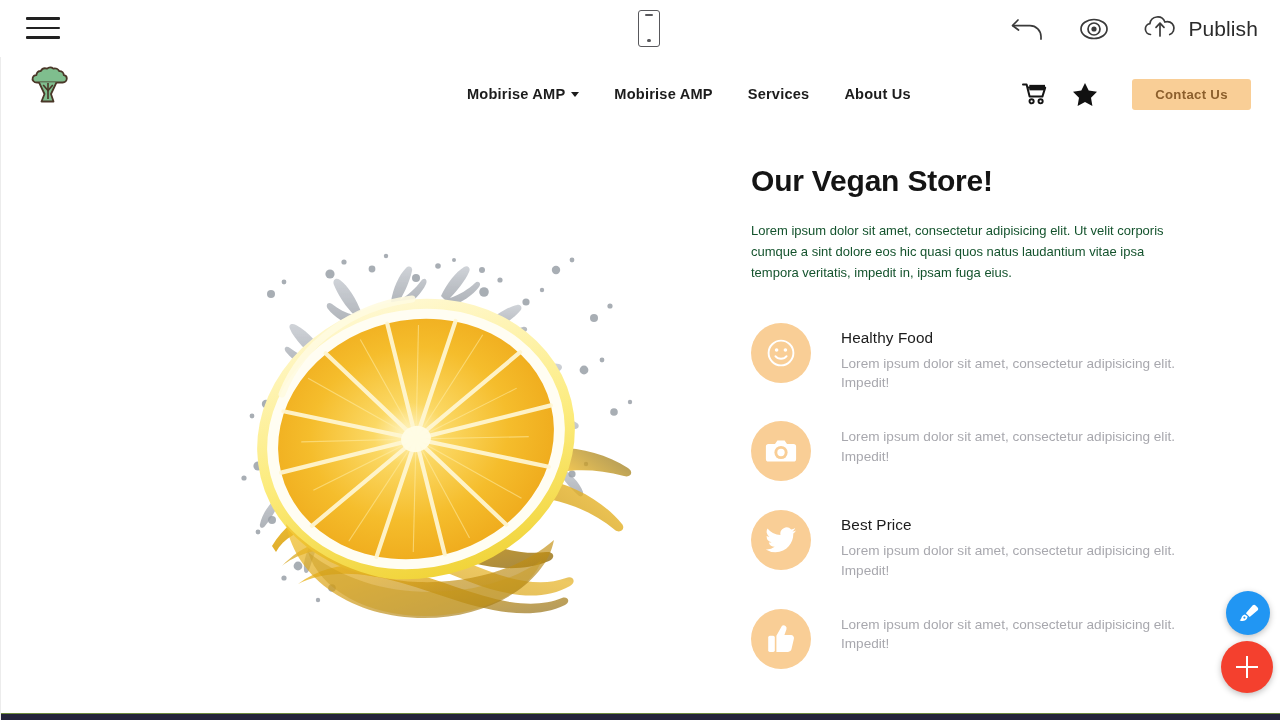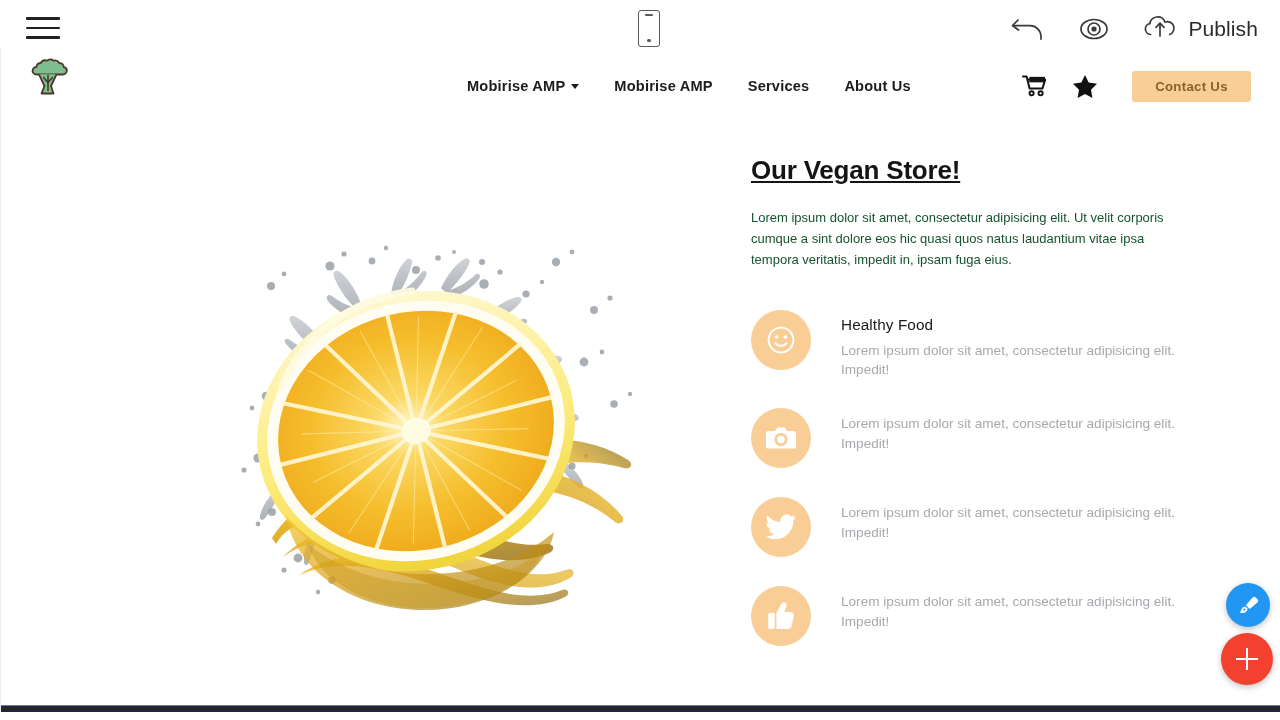--- a/index.html
+++ b/index.html
@@ -50,21 +50,21 @@
   .publish-group {
     display: flex; align-items: center; gap: 9px; cursor: pointer;
   }
   .publish-label {
     font-size: 21px; color: #2b2b2b; font-weight: 400;
     letter-spacing: 0.1px;
   }
 
   
   .canvas {
-    position: absolute; left: 0; top: 49px;
+    position: absolute; left: 0; top: 57px;
     width: 1280px; height: 663px;
     background: #ffffff;
     border-left: 1px solid #ececec;
     overflow: hidden;
   }
 
   
   .site-nav {
     position: relative;
     height: 74px;
@@ -120,24 +120,23 @@
     width: 635px; height: 455px;
     position: relative;
     background: #ffffff;
   }
   .lemon-wrap svg { display: block; }
 
   .hero-text-col {
     width: 560px; padding-left: 30px; padding-top: 5px;
   }
   .hero-title {
-    font-size: 26px; font-weight: 700; color: #141414;
+    font-size: 30px; font-weight: 700; color: #141414;
     letter-spacing: -0.2px; line-height: 1.25;
     margin-bottom: 20px;
-    text-decoration: underline;
   }
   .hero-desc {
     font-size: 13px; line-height: 1.62; color: #14532d;
     width: 437px; font-weight: 400;
   }
 
   
   .features { margin-top: 40px; }
   .feature {
     display: flex; align-items: flex-start;
@@ -495,20 +494,21 @@
               <path d="M31 4.4 a12.4 12.4 0 0 1 -3.6 1 a6.3 6.3 0 0 0 2.8 -3.5
                        a12.6 12.6 0 0 1 -4 1.5 a6.3 6.3 0 0 0 -10.7 5.7
                        A17.8 17.8 0 0 1 2.5 2.5 a6.3 6.3 0 0 0 1.9 8.4
                        a6.2 6.2 0 0 1 -2.8 -0.8 v0.1 a6.3 6.3 0 0 0 5 6.1
                        a6.3 6.3 0 0 1 -2.8 0.1 a6.3 6.3 0 0 0 5.9 4.4
                        A12.6 12.6 0 0 1 0.8 23.4 a17.8 17.8 0 0 0 9.6 2.8
                        c11.6 0 17.9 -9.6 17.9 -17.9 v-0.8 A12.8 12.8 0 0 0 31 4.4 Z" fill="#fff"></path>
             </svg>
           </div>
           <div class="feature-body">
+            <div class="feature-title">Best Price</div>
             <div class="feature-desc">Lorem ipsum dolor sit amet, consectetur adipisicing elit. Impedit!</div>
           </div>
         </div>
 
         <div class="feature">
           <div class="feature-badge">
             <svg width="28" height="30" viewBox="0 0 28 30">
               <path d="M9.4 11.8 L15 1.8 a3 3 0 0 1 4.4 3.6 L17.4 11 H24
                        a3 3 0 0 1 2.9 3.7 l-2.4 10.4 a3.6 3.6 0 0 1 -3.5 2.8
                        H9.4 Z" fill="#fff"></path>

